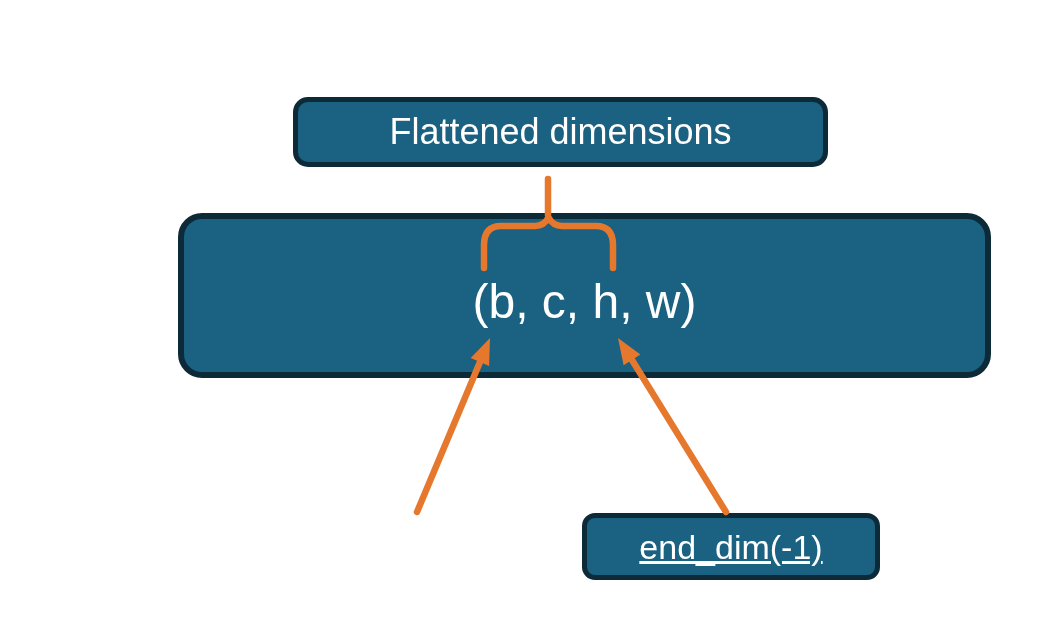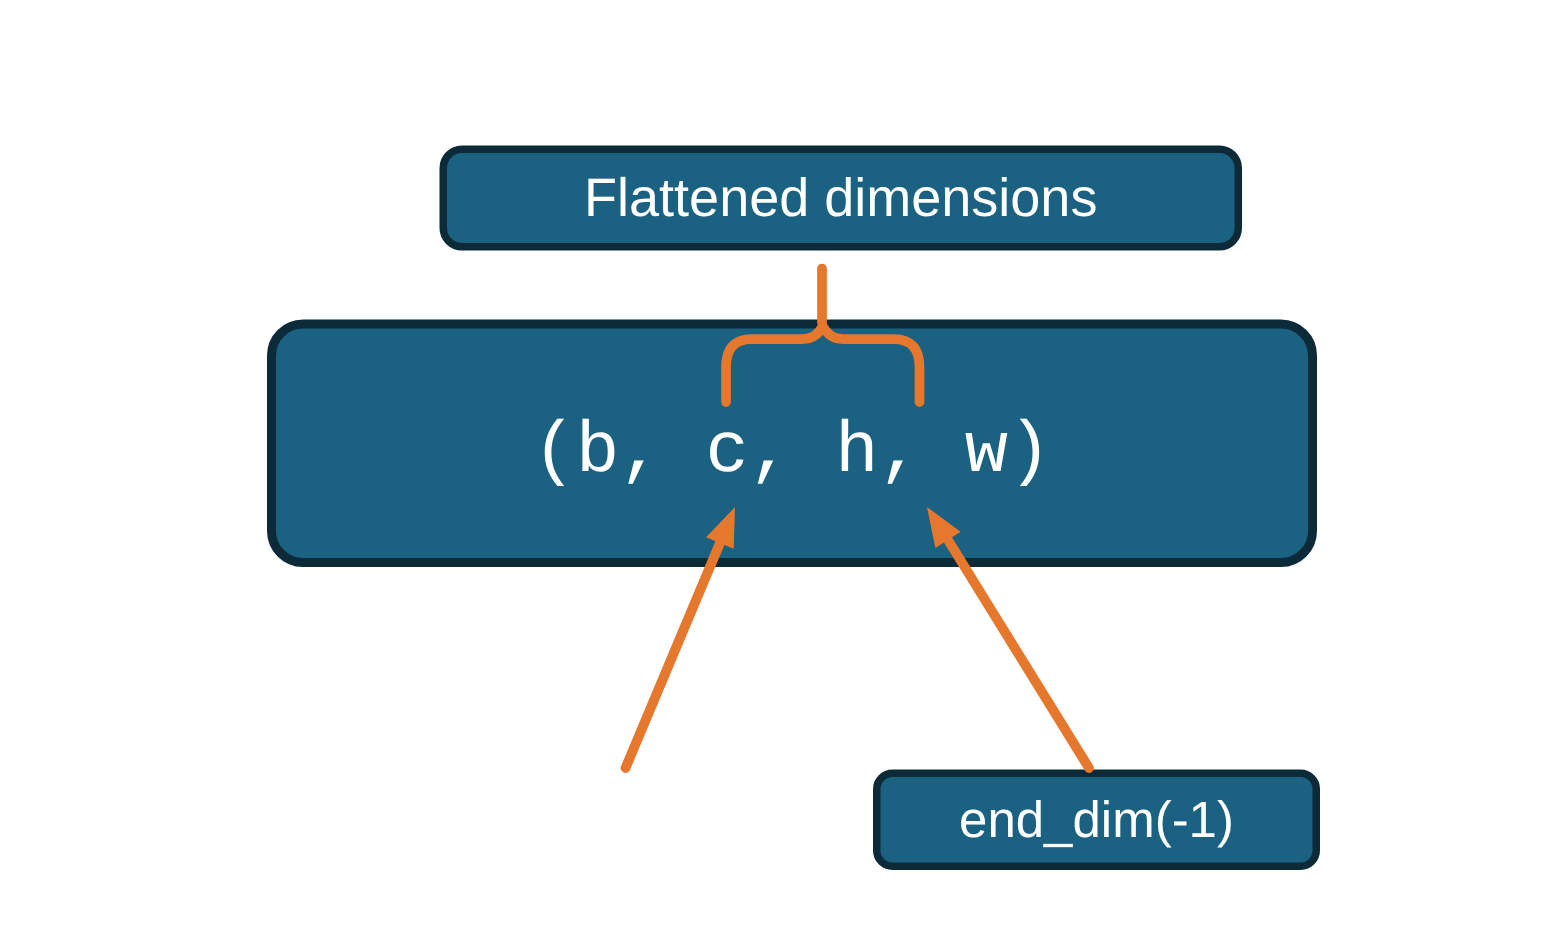--- a/index.html
+++ b/index.html
@@ -32,38 +32,38 @@
     white-space: nowrap;
   }
   .top-box {
     left: 293px; top: 97px;
     width: 535px; height: 70px;
     border-radius: 15px;
     font-size: 36px;
   }
   .tensor-box {
     left: 178px; top: 213px;
-    width: 700px; height: 165px;
+    width: 813px; height: 165px;
     border-width: 6px;
     border-radius: 24px;
     font-size: 48px;
     padding-top: 12px;
-    font-family: Liberation Mono, monospace;
   }
   .start-box {
     left: 267px; top: 513px;
     width: 296px; height: 67px;
     border-radius: 13px;
     font-size: 34px;
   }
   .end-box {
     left: 582px; top: 513px;
     width: 298px; height: 67px;
     border-radius: 13px;
     font-size: 34px;
+    text-decoration: underline;
   }
   svg.overlay {
     position: absolute;
     left: 0; top: 0;
     width: 1038px; height: 632px;
     pointer-events: none;
   }
   .accent-stroke {
     stroke: var(--accent);
     stroke-width: 6.5;

